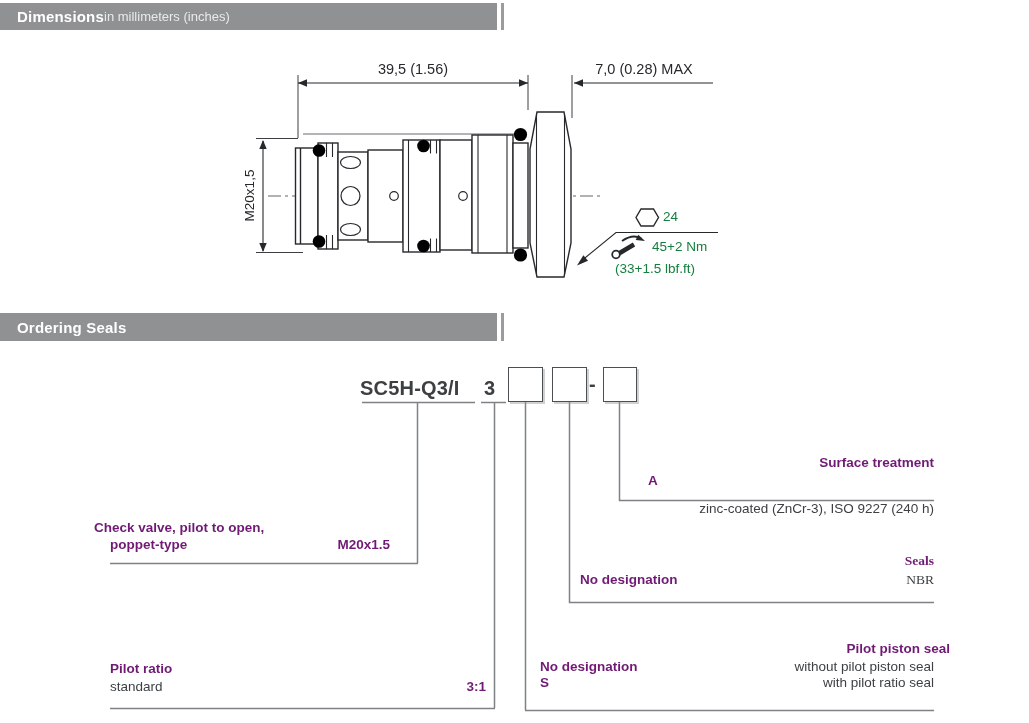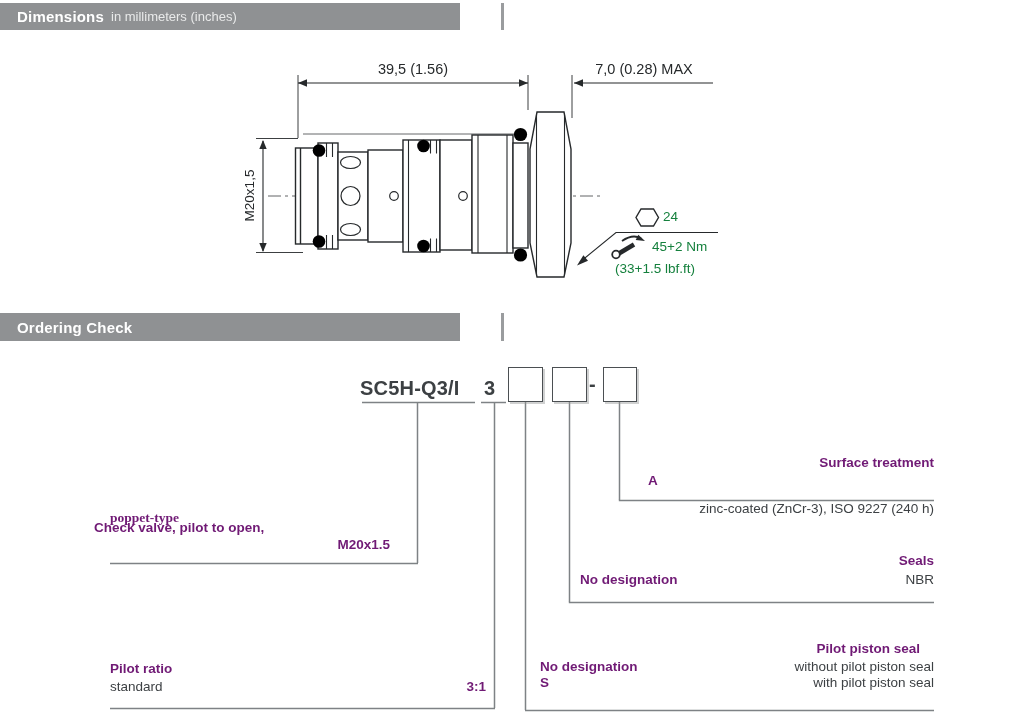--- a/index.html
+++ b/index.html
@@ -3,25 +3,25 @@
 <meta charset="utf-8">
 <style>
   html,body{margin:0;padding:0;background:#fff;}
   #page{
     position:relative;width:1029px;height:723px;background:#ffffff;
     font-family:"Liberation Sans","DejaVu Sans",sans-serif;
     color:#3d4144;overflow:hidden;
   }
   
   .bar{
-    position:absolute;left:0;width:460px;background:#8f9193;
+    position:absolute;left:0;width:497px;background:#8f9193;
     display:flex;align-items:center;padding-left:17px;box-sizing:border-box;text-align:center;
   }
   .bar .t{font-weight:bold;font-size:15px;color:#ffffff;letter-spacing:.2px;}
-  .bar .s{font-size:13px;color:#e9eaea;margin-left:7px;}
+  .bar .s{font-size:13px;color:#e9eaea;margin-left:0;}
   .bar-notch{position:absolute;width:3px;background:#9a9c9e;}
   
   .dimlbl{position:absolute;font-size:14.5px;color:#26292b;text-align:center;white-space:nowrap;}
   .rot{transform:rotate(-90deg);}
   .ann{position:absolute;font-size:13.5px;color:#15803d;white-space:nowrap;}
   
   .code-big{position:absolute;font-weight:bold;font-size:20px;color:#3c4043;white-space:nowrap;letter-spacing:.2px;}
   .code-box{
     position:absolute;width:35px;height:35px;box-sizing:border-box;
     border:1.6px solid #4b4f52;background:#fff;box-shadow:2px 2px 0 rgba(150,152,154,.45);
@@ -36,21 +36,21 @@
 
 <div id="page">
 
   <div class="bar" style="top:3px;height:27px;">
     <span class="t">Dimensions</span>
     <span class="s">in millimeters (inches)</span>
   </div>
   <div class="bar-notch" style="left:501px;top:3px;height:27px;"></div>
 
   <div class="bar" style="top:313px;height:28px;">
-    <span class="t">Ordering Check</span>
+    <span class="t">Ordering Seals</span>
   </div>
   <div class="bar-notch" style="left:501px;top:313px;height:28px;"></div>
 
   <svg width="1029" height="723" viewBox="0 0 1029 723">
     <g stroke="#26292b" fill="none" stroke-width="1.4">
 
       <g stroke-width="1.1">
         <path d="M298,83 H528"></path>
         <path d="M574,83 H713"></path>
         <path d="M298,75 V138" stroke-width="0.9"></path>
@@ -150,30 +150,30 @@
   <div class="code-box" style="left:508px;top:367px;"></div>
   <div class="code-box" style="left:552px;top:367px;"></div>
   <div class="code-big" style="left:589px;top:373px;">-</div>
   <div class="code-box" style="left:603px;top:367px;width:34px;"></div>
 
   <div class="lbl b ralign" style="right:95px;top:455px;">Surface treatment</div>
   <div class="lbl b" style="left:648px;top:473px;">A</div>
   <div class="lbl ralign" style="right:95px;top:473px;margin-top:28px;">zinc-coated (ZnCr-3), ISO 9227 (240 h)</div>
 
   <div class="lbl b" style="left:94px;top:520px;">Check valve, pilot to open,</div>
-  <div class="lbl b" style="left:110px;top:510px;font-family:Liberation Serif, serif;">poppet-type</div>
+  <div class="lbl b" style="left:110px;top:537px;">poppet-type</div>
   <div class="lbl b ralign" style="left:300px;top:537px;width:90px;">M20x1.5</div>
 
-  <div class="lbl b ralign" style="right:95px;top:553px;">Seals</div>
+  <div class="lbl b ralign" style="right:95px;top:553px;font-family:Liberation Serif, serif;">Seals</div>
   <div class="lbl b" style="left:580px;top:572px;">No designation</div>
-  <div class="lbl ralign" style="right:95px;top:572px;">NBR</div>
+  <div class="lbl ralign" style="right:95px;top:572px;font-family:Liberation Serif, serif;">NBR</div>
 
   <div class="lbl b" style="left:110px;top:661px;">Pilot ratio</div>
   <div class="lbl" style="left:110px;top:679px;text-align:center;">standard</div>
   <div class="lbl b ralign" style="left:420px;top:679px;width:66px;">3:1</div>
 
-  <div class="lbl b ralign" style="right:109px;top:641px;">Pilot piston seal</div>
+  <div class="lbl b ralign" style="right:79px;top:641px;">Pilot piston seal</div>
   <div class="lbl b" style="left:540px;top:659px;">No designation</div>
   <div class="lbl ralign" style="right:95px;top:659px;">without pilot piston seal</div>
   <div class="lbl b" style="left:540px;top:675px;">S</div>
-  <div class="lbl ralign" style="right:95px;top:675px;">with pilot piston seal</div>
+  <div class="lbl ralign" style="right:95px;top:675px;">with pilot ratio seal</div>
 
 </div>
 
 </body></html>

